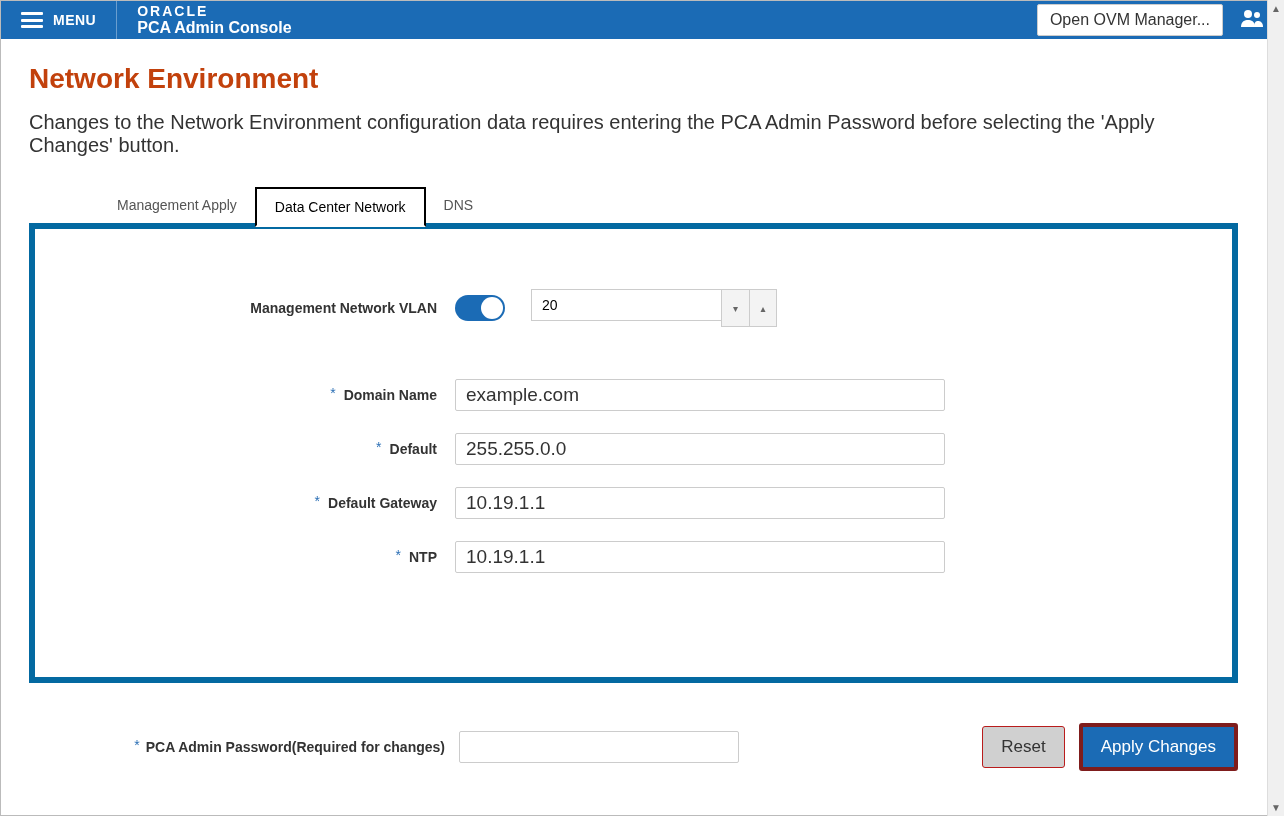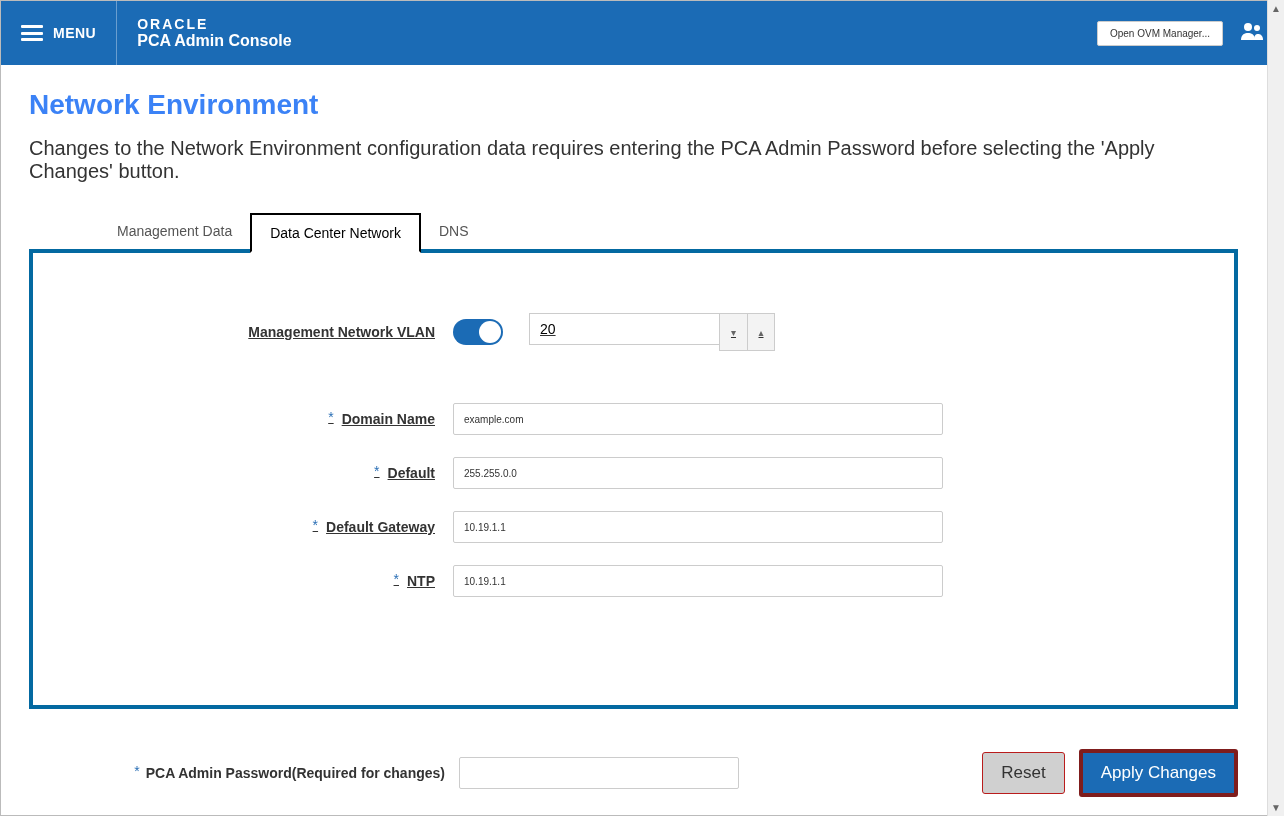--- a/index.html
+++ b/index.html
@@ -29,21 +29,21 @@
     justify-content: center;
     color: #666;
     font-size: 10px;
   }
   .scrollbar-right .arrow.top { top: 0; }
   .scrollbar-right .arrow.bottom { bottom: 0; }
 
   .topbar {
     background: #1b6bb5;
     color: #fff;
-    height: 64px;
+    height: 38px;
     display: flex;
     align-items: center;
     padding: 0 20px 0 0;
     position: relative;
   }
   .menu-btn {
     display: flex;
     align-items: center;
     gap: 10px;
     padding: 0 20px;
@@ -83,37 +83,37 @@
     font-size: 16px;
     font-weight: 700;
   }
   .topbar-spacer { flex: 1; }
   .ovm-btn {
     background: #fff;
     color: #333;
     border: 1px solid #ccc;
     border-radius: 2px;
     padding: 6px 12px;
-    font-size: 10px;
+    font-size: 16px;
     cursor: pointer;
   }
   .user-icon {
     margin-left: 18px;
     color: #fff;
     font-size: 20px;
   }
 
   .page {
     padding: 24px 28px;
     width: calc(100% - 17px);
   }
   h1.page-title {
     font-size: 28px;
     font-weight: 700;
-    color: #3b82f6;
+    color: #c2410c;
     margin-bottom: 16px;
   }
   .description {
     font-size: 20px;
     color: #333;
     margin-bottom: 28px;
   }
 
   .tabs-wrap {
     margin-left: 70px;
@@ -132,27 +132,26 @@
     top: 2px;
   }
   .tab.active {
     border: 2px solid #000;
     border-bottom: 2px solid #fff;
     background: #fff;
     color: #000000;
     font-weight: 400;
   }
   .tab-panel {
-    border: 4px solid #0369a1;
+    border: 6px solid #0369a1;
     margin-top: -2px;
     min-height: 460px;
     padding: 60px 60px 44px 60px;
     margin-left: -70px;
     width: calc(100% + 70px);
-    text-decoration: underline;
   }
 
   .form-row {
     display: flex;
     align-items: center;
     margin-bottom: 22px;
   }
   .form-row .label-col {
     width: 360px;
     display: flex;
@@ -173,21 +172,21 @@
   }
   .input-col {
     flex: 0 0 auto;
   }
   .text-input {
     width: 490px;
     height: 32px;
     border: 1px solid #ccc;
     border-radius: 2px;
     padding: 0 10px;
-    font-size: 10px;
+    font-size: 19px;
     color: #333;
   }
   .text-input.small { width: 280px; }
 
   .toggle {
     width: 50px;
     height: 26px;
     background: #1b6bb5;
     border-radius: 14px;
     position: relative;
@@ -291,21 +290,21 @@
     </svg>
   </span>
 </div>
 
 <div class="page">
   <h1 class="page-title">Network Environment</h1>
   <p class="description">Changes to the Network Environment configuration data requires entering the PCA Admin Password before selecting the 'Apply Changes' button.</p>
 
   <div class="tabs-wrap">
     <div class="tabs">
-      <div class="tab">Management Data</div>
+      <div class="tab">Management Apply</div>
       <div class="tab active">Data Center Network</div>
       <div class="tab">DNS</div>
     </div>
 
     <div class="tab-panel">
 
       <div class="form-row">
         <div class="label-col">
           <span class="label-text">Management Network VLAN</span>
         </div>

